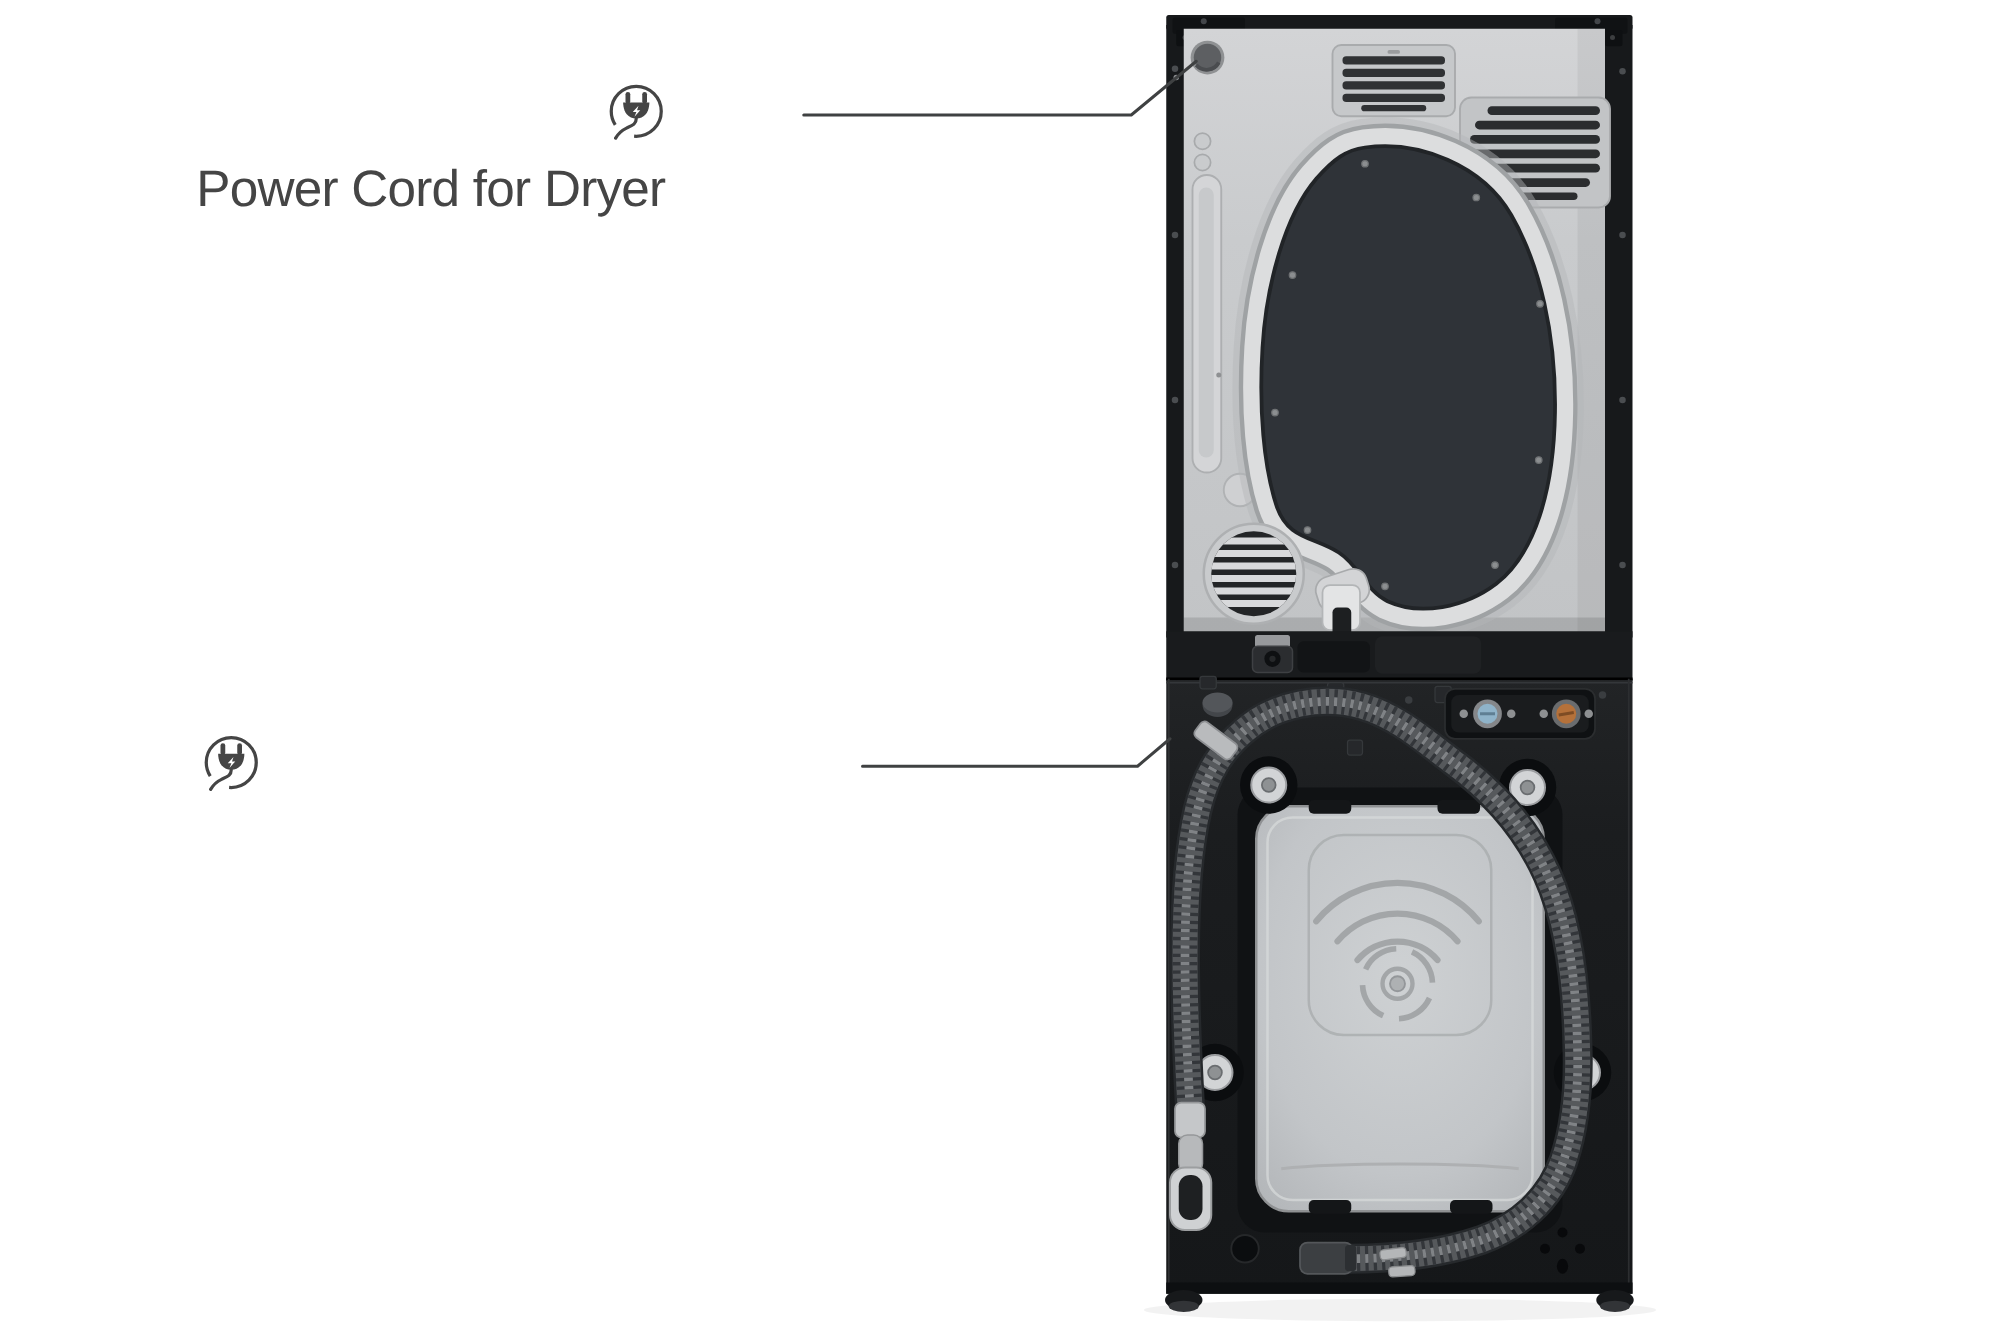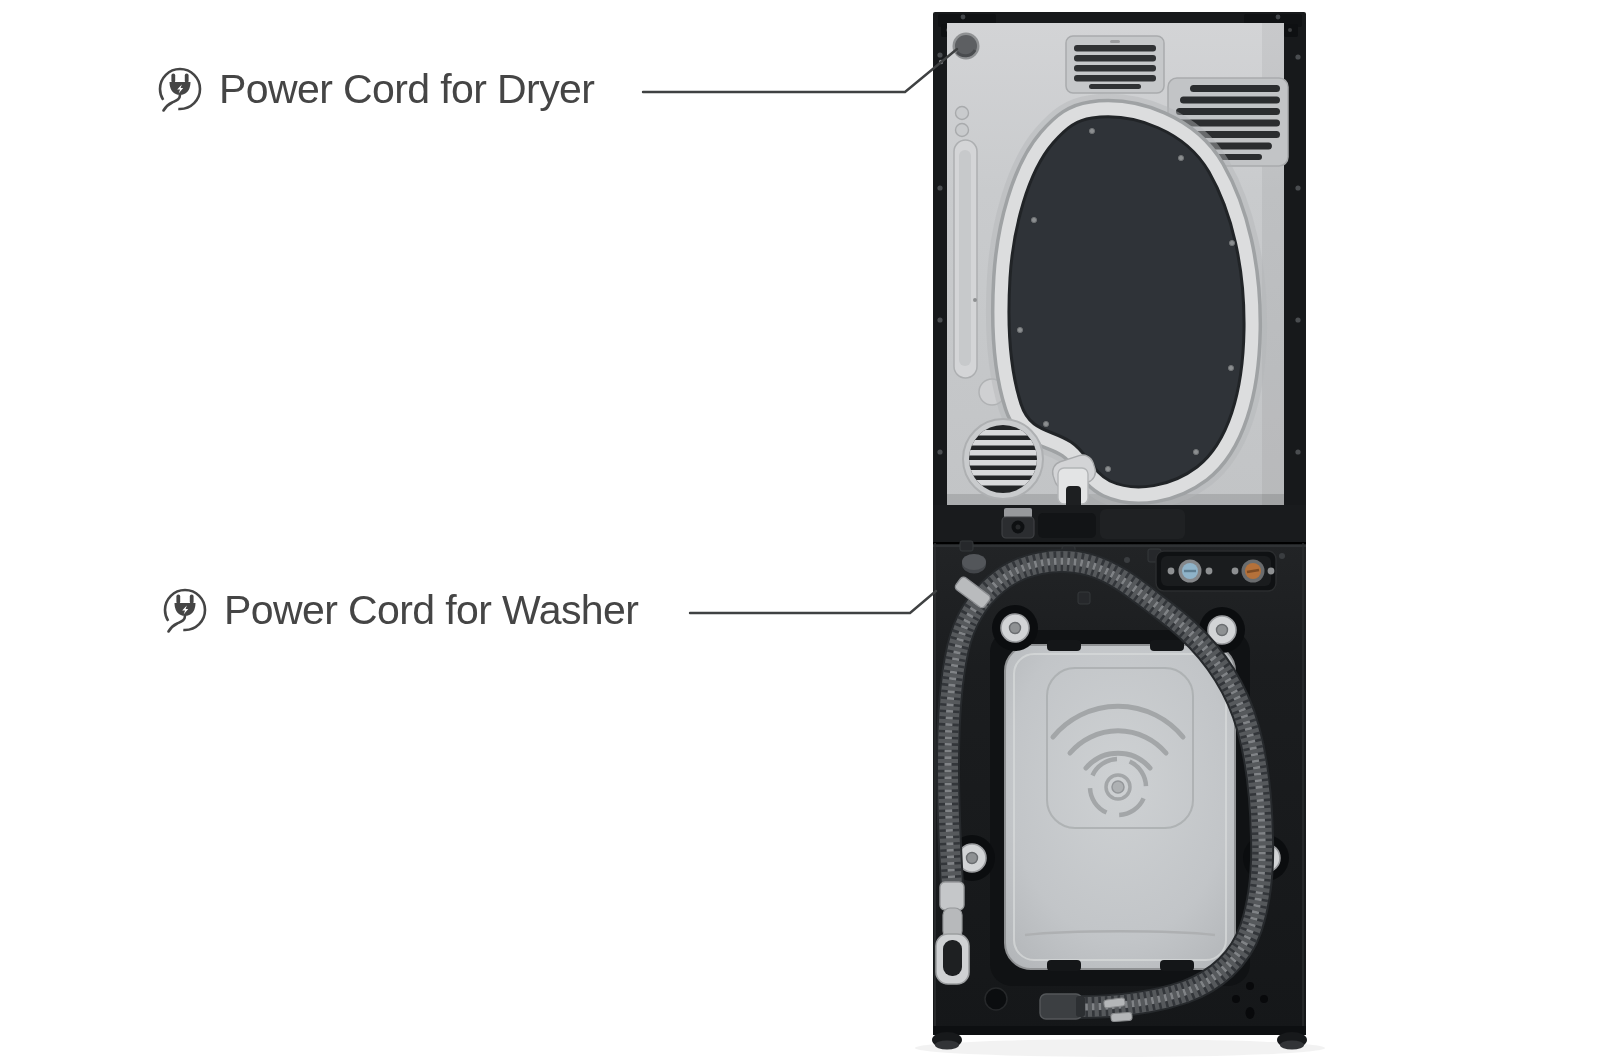--- a/index.html
+++ b/index.html
@@ -1,21 +1,21 @@
 <!DOCTYPE html>
 <html style="--c-label-text: #454545; --c-leader-line: #3f4142; --c-appliance-trim-black: #17191b; --c-dryer-panel-silver: #c9cbcd; --c-dryer-seal-charcoal: #2f3338; --c-washer-body-black: #1b1d1f; --c-washer-panel-silver: #c3c6c9; --c-hose-gray: #56595c; --c-cold-inlet-blue: #8fb3c9; --c-hot-inlet-copper: #b5713a;"><head>
 <meta charset="utf-8">
 <style>
   html,body{margin:0;padding:0;background:#ffffff;}
   .canvas{
     position:relative;width:1600px;height:1062px;background:#ffffff;overflow:hidden;
     font-family:"Liberation Sans", sans-serif;
   }
   .callout{
-    position:absolute;display:flex;align-items:flex-start;gap:16px;height:46px;
+    position:absolute;display:flex;align-items:flex-end;gap:16px;height:46px;flex-direction:column;
   }
   .callout .label-text{
     color:var(--c-label-text,#454545);
     font-size:41px;line-height:46px;letter-spacing:-0.6px;white-space:nowrap;
   }
   .plug-icon{width:46px;height:46px;flex:0 0 46px;}
   .plug-icon .ring{stroke:var(--c-label-text,#454545);}
   .plug-icon .solid{fill:var(--c-label-text,#454545);}
   .plug-icon .cord{stroke:var(--c-label-text,#454545);}
   svg.figure{position:absolute;left:0;top:0;width:1600px;height:1062px;}
@@ -41,21 +41,20 @@
 
   <div class="callout" style="left:162px;top:587px;">
     <svg class="plug-icon" viewBox="-23 -23 46 46">
       <circle class="ring" cx="0" cy="0" r="20" fill="none" stroke-width="2.6" stroke-dasharray="33 18 75"></circle>
       <rect class="solid" x="-8.6" y="-15.5" width="3.8" height="9.5" rx="1.9"></rect>
       <rect class="solid" x="4.8" y="-15.5" width="3.8" height="9.5" rx="1.9"></rect>
       <path class="solid" d="M -10.5,-7 L 10.5,-7 C 10.5,-7 10.5,-1 7.8,2.2 C 5.6,4.8 3.1,5.8 0,5.8 C -3.1,5.8 -5.6,4.8 -7.8,2.2 C -10.5,-1 -10.5,-7 -10.5,-7 Z"></path>
       <polygon points="1.8,-4.4 -2.8,0.6 0.1,0.6 -1.4,4.4 3.2,-0.9 0.6,-0.9" fill="#ffffff"></polygon>
       <path class="cord" d="M 0,5.8 C 0,10.5 -3.5,11.5 -7.8,13.5 C -12,15.5 -14.5,18 -16.5,21.5" fill="none" stroke-width="2.6" stroke-linecap="round"></path>
     </svg>
-    <span class="label-text">Power Cord for Washer</span>
   </div>
 
   <svg class="figure" viewBox="0 0 1600 1062">
     <defs>
       <linearGradient id="gDryer" x1="0" y1="0" x2="0" y2="1">
         <stop offset="0" stop-color="#d3d4d6"></stop>
           <stop offset="0.35" stop-color="#c9cbcd"></stop>
           <stop offset="1" stop-color="#c2c4c6"></stop>
       </linearGradient>
       <radialGradient id="gWPanel" cx="0.5" cy="0.42" r="0.75">

